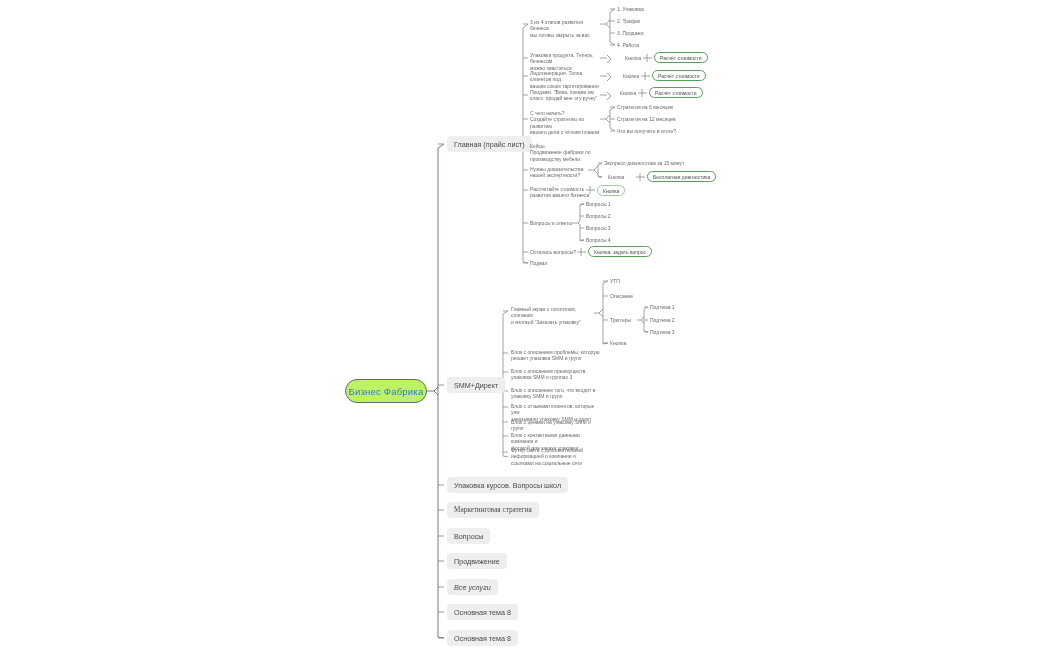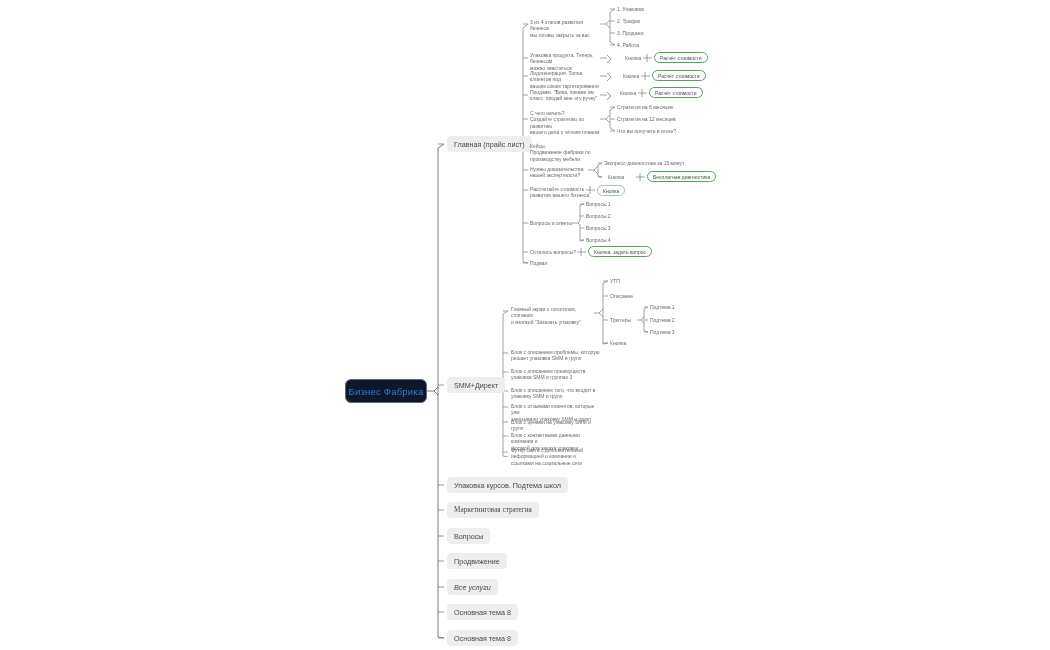--- a/index.html
+++ b/index.html
@@ -14,22 +14,22 @@
   #canvas{position:absolute;left:0;top:0;width:1050px;height:650px;}
   svg.links{position:absolute;left:0;top:0;width:1050px;height:650px;pointer-events:none;}
 
   .node{position:absolute;box-sizing:border-box;}
 
   
   .root{
     left:345px;top:379px;
     width:82px;height:24px;
     border:1.4px solid #5f6b7a;
-    border-radius:6px;
-    background:#0f172a;
+    border-radius:12px;
+    background:#bef264;
     color:#2f7bd6;
     font-size:9.5px;
     display:flex;align-items:center;justify-content:center;
     letter-spacing:.2px;
     white-space:nowrap;
   }
 
   
   .l1{
     background:#eeeeee;
@@ -213,21 +213,21 @@
       <path d="M644,307 L648,307"></path>
       <path d="M644,320 L648,320"></path>
       <path d="M644,332 L648,332"></path>
     </g>
   </svg>
 
   <div class="node root">Бизнес Фабрика</div>
 
   <div class="node l1" style="left:447px;top:136px;">Главная (прайс лист)</div>
   <div class="node l1" style="left:447px;top:377px;">SMM+Директ</div>
-  <div class="node l1" style="left:447px;top:477px;">Упаковка курсов. Подтема школ</div>
+  <div class="node l1" style="left:447px;top:477px;">Упаковка курсов. Вопросы школ</div>
   <div class="node l1" style="left:447px;top:502px;font-family:Liberation Serif, serif;">Маркетинговая стратегия</div>
   <div class="node l1" style="left:447px;top:528px;">Вопросы</div>
   <div class="node l1" style="left:447px;top:553px;">Продвижение</div>
   <div class="node l1" style="left:447px;top:579px;font-style:italic;">Все услуги</div>
   <div class="node l1" style="left:447px;top:604px;">Основная тема 8</div>
   <div class="node l1" style="left:447px;top:630px;">Основная тема 8</div>
 
   <div class="node txt" style="left:530px;top:19px;width:72px;">3 из 4 этапов развития бизнеса
 мы готовы закрыть за вас</div>
   <div class="node txt" style="left:617px;top:6px;">1. Упаковка</div>

